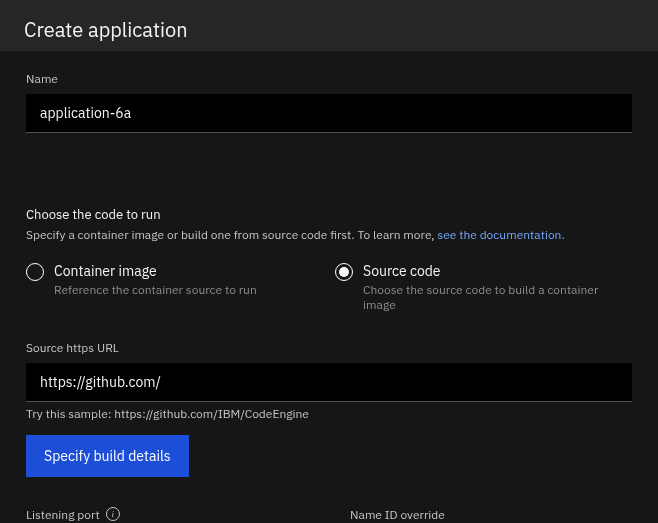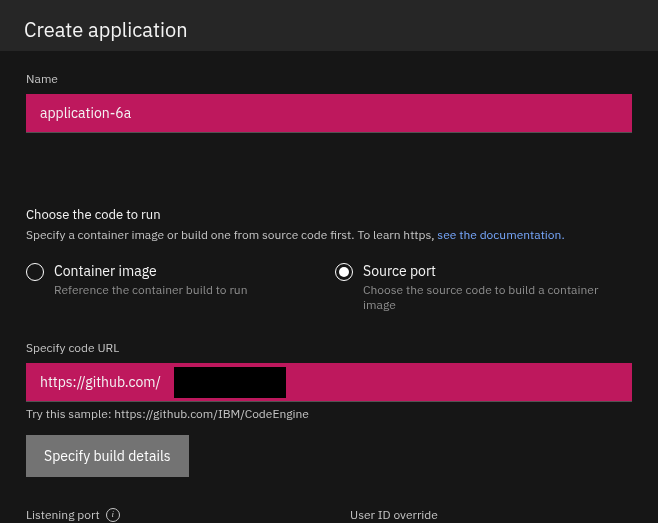--- a/index.html
+++ b/index.html
@@ -25,21 +25,21 @@
     padding: 20px 26px 0 26px;
   }
   .field-label {
     font-size: 12px;
     color: #c6c6c6;
     margin-bottom: 8px;
     display: block;
   }
   .text-input {
     width: 100%;
-    background: #be185d;
+    background: #000000;
     border: none;
     border-bottom: 1px solid #525252;
     color: #f4f4f4;
     padding: 10px 14px;
     font-size: 14px;
     font-family: inherit;
     outline: none;
   }
   .text-input::placeholder { color: #6f6f6f; font-family: monospace; }
   .name-field { margin-bottom: 73px; }
@@ -97,37 +97,37 @@
     color: #8d8d8d;
     margin-top: 2px;
   }
   .helper-text {
     font-size: 12px;
     color: #c6c6c6;
     margin-top: 4px;
     margin-bottom: 14px;
   }
   .btn-primary {
-    background: #737373;
+    background: #1d4ed8;
     color: #fff;
     border: none;
     padding: 12px 18px;
     font-size: 14px;
     cursor: pointer;
     font-family: inherit;
     margin-bottom: 30px;
   }
   .two-col {
     display: flex;
     gap: 42px;
   }
   .col { flex: 1; }
   .label-with-icon {
     display: flex;
-    align-items: center;
+    align-items: flex-start;
     gap: 6px;
     margin-bottom: 8px;
     font-size: 12px;
     color: #c6c6c6;
   }
   .info-icon {
     width: 14px; height: 14px;
     border: 1px solid #c6c6c6;
     border-radius: 50%;
     display: inline-flex;
@@ -164,58 +164,58 @@
 
 <div class="content">
 
   <div class="name-field">
     <label class="field-label">Name</label>
     <input class="text-input" type="text" value="application-6a" style="">
   </div>
 
   <h2 class="section-title">Choose the code to run</h2>
   <p class="section-desc">
-    <span>Specify a container image or build one from source code first. To learn https, </span><a href="#">see the documentation.</a>
+    <span>Specify a container image or build one from source code first. To learn more, </span><a href="#">see the documentation.</a>
   </p>
 
   <div class="radio-row">
     <div class="radio-option">
       <span class="radio-circle"></span>
       <div class="radio-text">
         <div class="r-title">Container image</div>
-        <div class="r-desc">Reference the container build to run</div>
+        <div class="r-desc">Reference the container source to run</div>
       </div>
     </div>
     <div class="radio-option">
       <span class="radio-circle selected"></span>
       <div class="radio-text">
-        <div class="r-title">Source port</div>
+        <div class="r-title">Source code</div>
         <div class="r-desc">Choose the source code to build a container image</div>
       </div>
     </div>
   </div>
 
-  <label class="field-label">Specify code URL</label>
+  <label class="field-label">Source https URL</label>
   <div class="src-input-wrap">
     <input class="text-input" type="text" value="https://github.com/                              o" style="">
     <div class="redact"></div>
   </div>
   <div class="helper-text">Try this sample: https://github.com/IBM/CodeEngine</div>
 
   <button class="btn-primary">Specify build details</button>
 
   <div class="two-col">
     <div class="col">
       <div class="label-with-icon">
         <span>Listening port</span>
         <span class="info-icon">i</span>
       </div>
 
     </div>
     <div class="col">
       <div class="label-with-icon">
-        <span>User ID override</span>
+        <span>Name ID override</span>
       </div>
 
     </div>
   </div>
 
 </div>
 
 </body></html>

